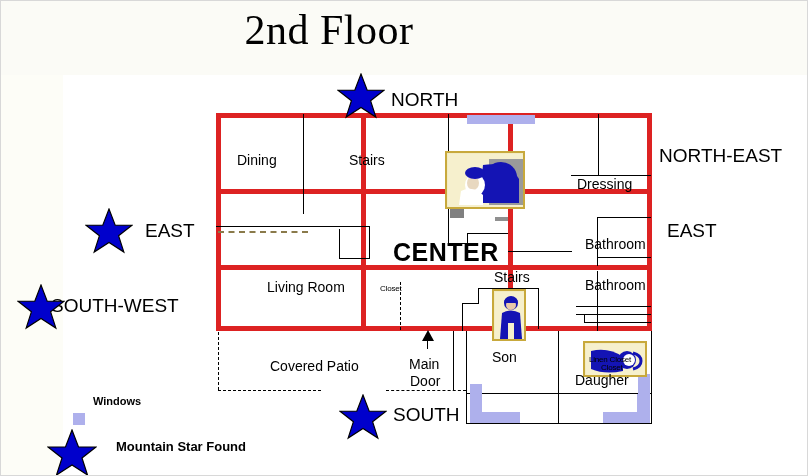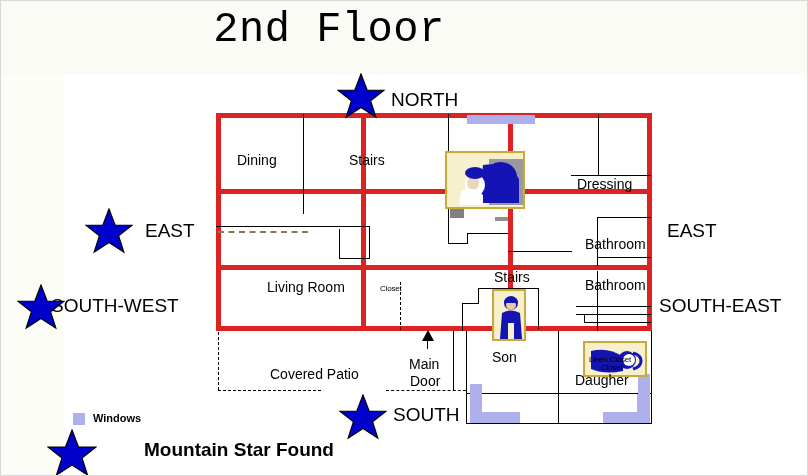--- a/index.html
+++ b/index.html
@@ -37,21 +37,21 @@
     width: 808px; height: 74px;
     background: #fbfbf6;
   }
 
   
   #title {
     position: absolute;
     left: 0; top: 6px;
     width: 656px;
     text-align: center;
-    font-family: Liberation Mono, monospace;
+    font-family: Liberation Serif, serif;
     font-size: 42px;
     font-weight: 400;
     letter-spacing: 0.5px;
     color: #000000;
     line-height: 1.1;
   }
 
   
   .compass {
     position: absolute;
@@ -160,22 +160,22 @@
     font-weight: 700;
     color: #000000;
     white-space: nowrap;
   }
   #legend-windows-swatch {
     position: absolute;
     left: 72px; top: 412px;
     width: 12px; height: 12px;
     background: #aeb0ec;
   }
-  #legend-windows-text { left: 92px; top: 411px; font-size: 11px; }
-  #legend-star-text    { left: 116px; top: 438px; font-size: 19px; padding-left: 27px; }
+  #legend-windows-text { left: 92px; top: 394px; font-size: 11px; }
+  #legend-star-text    { left: 88px; top: 438px; font-size: 13px; padding-left: 27px; }
 
   
   #gray-block {
     position: absolute;
     left: 449px; top: 206px;
     width: 14px; height: 11px;
     background: #808080;
   }
   #gray-block-2 {
     position: absolute;
@@ -315,37 +315,38 @@
       <path d="M4 6 Q22 2 36 12 L36 26 Q18 30 4 24 Z" fill="#1414b4"></path>
       <ellipse cx="14" cy="10" rx="9" ry="5" fill="#1414b4"></ellipse>
       <path d="M46 8 Q54 10 54 16 Q54 22 46 24" fill="none" stroke="#1414b4" stroke-width="3"></path>
     </svg>
   </div>
 
   <div class="room" style="left:236px; top:151px;">Dining</div>
   <div class="room" style="left:348px; top:151px;">Stairs</div>
   <div class="room" style="left:576px; top:175px;">Dressing</div>
   <div class="room room-sm" style="left:379px; top:235px;">Closet</div>
+  <div class="room room-center" style="left:392px; top:237px;">CENTER</div>
   <div class="room" style="left:584px; top:235px;">Bathroom</div>
   <div class="room" style="left:584px; top:276px;">Bathroom</div>
   <div class="room" style="left:266px; top:278px;">Living Room</div>
   <div class="room" style="left:493px; top:268px;">Stairs</div>
   <div class="room room-sm" style="left:588px; top:306px;">Linen Closet</div>
   <div class="room room-sm" style="left:600px; top:314px;">Closet</div>
-  <div class="room" style="left:269px; top:365px;">Covered Patio</div>
+  <div class="room" style="left:269px; top:357px;">Covered Patio</div>
   <div class="room" style="left:408px; top:355px;">Main</div>
   <div class="room" style="left:409px; top:372px;">Door</div>
   <div class="room" style="left:491px; top:348px;">Son</div>
   <div class="room" style="left:574px; top:371px;">Daugher</div>
 
   <div class="compass" id="lbl-north">NORTH</div>
+  <div class="compass" id="lbl-north-east">NORTH-EAST</div>
   <div class="compass" id="lbl-west">EAST</div>
   <div class="compass" id="lbl-east">EAST</div>
   <div class="compass" id="lbl-south-west">SOUTH-WEST</div>
-  <div class="compass" id="lbl-south-east">SOUTH-EAST</div>
   <div class="compass" id="lbl-south">SOUTH</div>
 
   <div class="star" id="star-north">
     <svg width="48" height="46" viewBox="0 0 50 48">
       <polygon points="25,1 31.5,18 49,18 35,29 40.5,46 25,36 9.5,46 15,29 1,18 18.5,18" fill="#0000cc" stroke="#000000" stroke-width="1.2"></polygon>
     </svg>
   </div>
   <div class="star" id="star-west">
     <svg width="48" height="46" viewBox="0 0 50 48">
       <polygon points="25,1 31.5,18 49,18 35,29 40.5,46 25,36 9.5,46 15,29 1,18 18.5,18" fill="#0000cc" stroke="#000000" stroke-width="1.2"></polygon>

